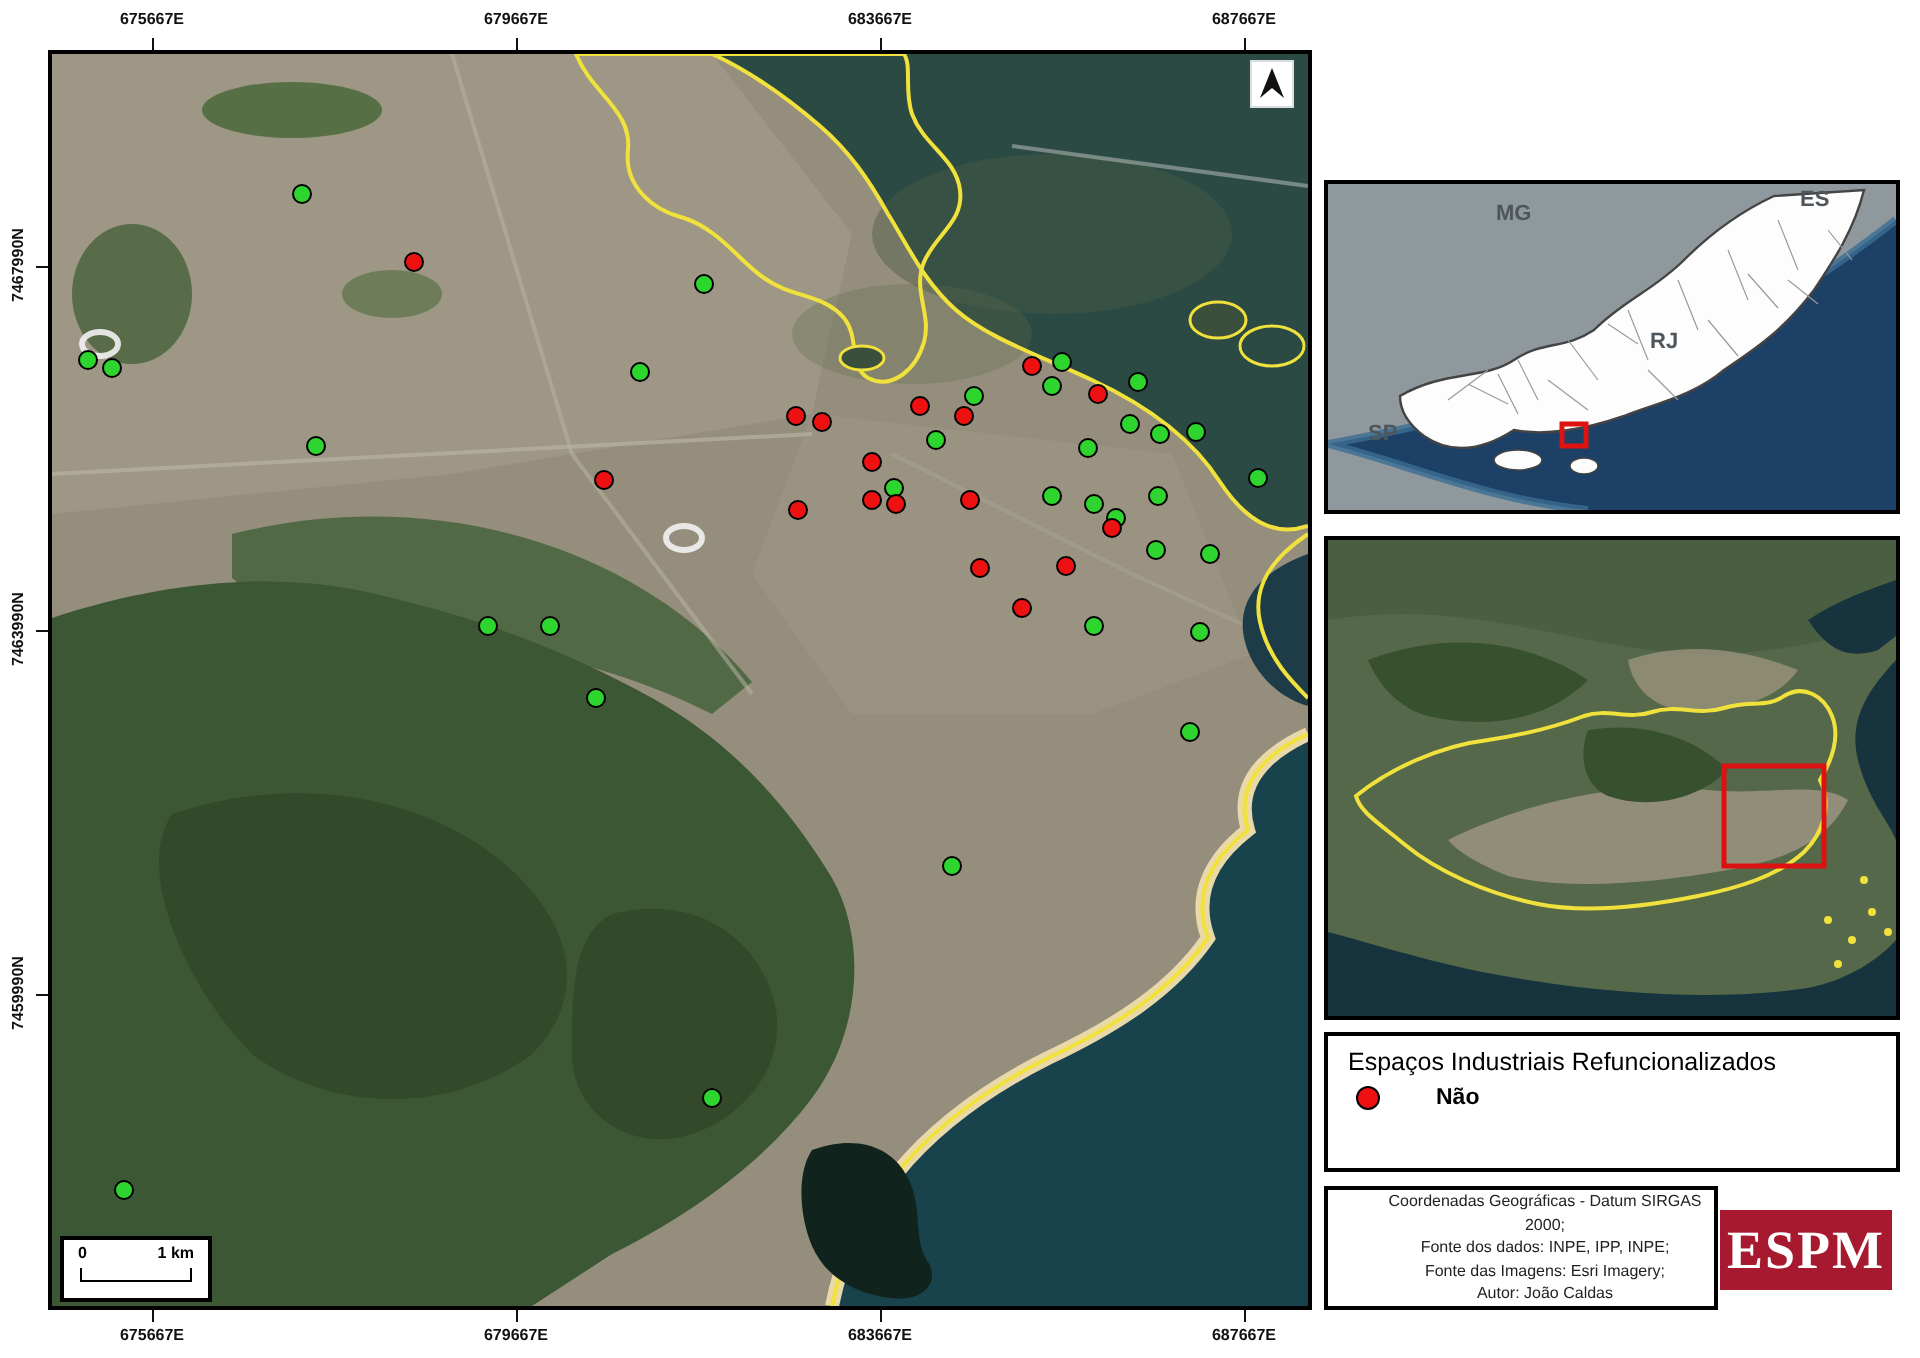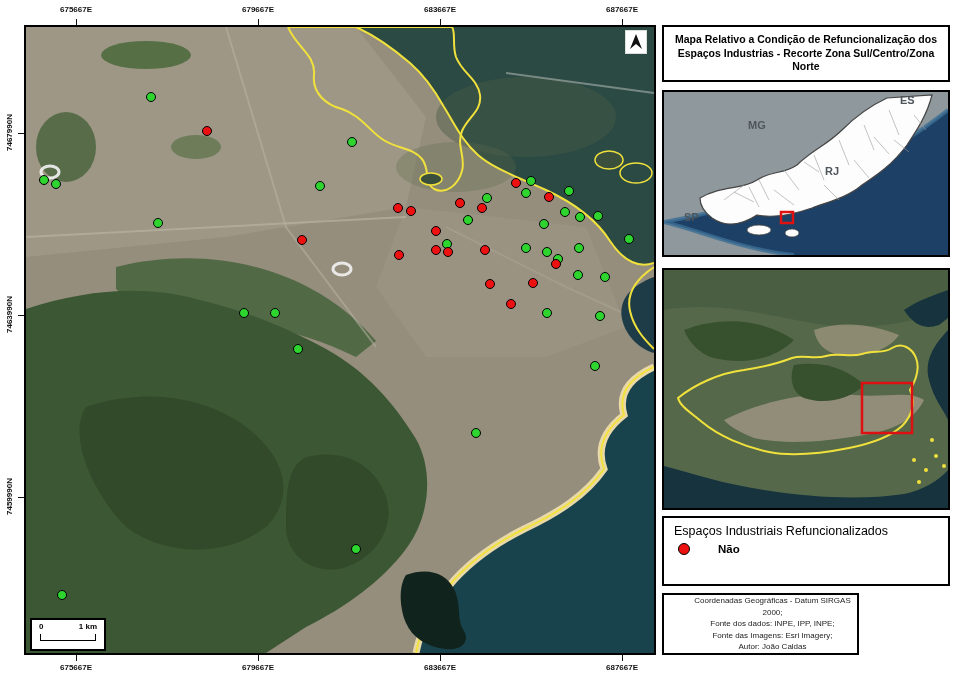--- a/index.html
+++ b/index.html
@@ -138,36 +138,35 @@
   </div>
 
   <div id="scalebar" class="abs">
     <div class="nums">
       <span>0</span>
       <span>1 km</span>
     </div>
     <div class="bar"></div>
   </div>
 
-  <div id="title-box" class="panel">Mapa Relativo a Condição de Refuncionalização dos Espaços Industrias  - Recorte Zona Sul/Centro/Zona Norte</div>
 
   <div id="state-inset" class="panel">
     <svg width="284" height="163" viewBox="0 0 284 163">
       <rect x="0" y="0" width="284" height="163" fill="#8f999d"></rect>
       <path d="M0,130 C40,140 80,158 130,163 L284,163 L284,18 C258,38 238,52 222,58 C188,73 158,93 118,103 C78,113 40,123 0,130 Z" fill="#1d4066"></path>
       <path d="M0,130 C40,140 80,158 130,163 M284,18 C258,38 238,52 222,58 C188,73 158,93 118,103 C78,113 40,123 0,130" stroke="#3b6d94" stroke-width="4" fill="none" opacity="0.8"></path>
       <path d="M36,106 C58,93 78,98 93,88 C108,78 118,83 133,73 C148,58 163,53 178,38 C193,23 208,13 223,6 L268,3 C263,23 253,38 243,53 C228,73 213,83 198,93 C183,106 163,110 148,116 C128,123 108,126 93,123 C73,136 58,133 48,126 C40,120 36,113 36,106 Z" fill="#fdfdfd" stroke="#444" stroke-width="1.2"></path>
       <g stroke="#9a9a9a" stroke-width="0.6">
         <path d="M60,108 L80,93 M95,88 L105,108 M120,78 L135,98 M150,63 L160,88 M175,48 L185,73 M200,33 L210,58 M225,18 L235,43 M110,98 L130,113 M160,93 L175,108 M190,68 L205,86 M230,48 L245,60 M250,23 L262,38 M85,95 L95,115 M140,70 L155,80 M210,45 L225,62 M70,100 L90,110"></path>
       </g>
       <ellipse cx="95" cy="138" rx="12" ry="5" fill="#fdfdfd" stroke="#444" stroke-width="0.8"></ellipse>
       <ellipse cx="128" cy="141" rx="7" ry="4" fill="#fdfdfd" stroke="#444" stroke-width="0.8"></ellipse>
       <rect x="117" y="120" width="12" height="11" fill="none" stroke="#e01111" stroke-width="2.5"></rect>
     </svg>
-    <div class="inset-label" style="left:84px;top:27px;">MG</div>
+    <div class="inset-label" style="left:84px;top:9px;">MG</div>
     <div class="inset-label" style="left:236px;top:2px;">ES</div>
     <div class="inset-label" style="left:20px;top:119px;">SP</div>
     <div class="inset-label" style="left:161px;top:73px;">RJ</div>
   </div>
 
   <div id="muni-inset" class="panel">
     <svg width="284" height="238" viewBox="0 0 284 238">
       <rect x="0" y="0" width="284" height="238" fill="#55684a"></rect>
       <path d="M0,0 L284,0 L284,40 C240,55 200,60 160,55 C110,48 60,30 0,40 Z" fill="#4a5f41"></path>
       <path d="M60,150 C100,130 150,120 190,125 C220,128 245,120 260,130 C250,150 230,160 200,165 C160,172 120,175 90,168 C75,162 65,156 60,150 Z" fill="#9e9481" opacity="0.85"></path>
@@ -199,20 +198,21 @@
   </div>
 
   <div id="credits-box" class="panel">
     <div>Coordenadas Geográficas - Datum SIRGAS</div>
     <div>2000;</div>
     <div>Fonte dos dados: INPE, IPP, INPE;</div>
     <div>Fonte das Imagens: Esri Imagery;</div>
     <div>Autor: João Caldas</div>
   </div>
 
+  <div id="espm-logo" class="abs" style="background: rgb(166, 25, 46);">ESPM</div>
 
 <div class="tickline" style="left: 76px; top: 19px; width: 1px; height: 6px;"></div>
     <div class="ticklabel" style="left: 46px; top: 5px; width: 60px;">675667E</div>
     <div class="tickline" style="left: 258px; top: 19px; width: 1px; height: 6px;"></div>
     <div class="ticklabel" style="left: 228px; top: 5px; width: 60px;">679667E</div>
     <div class="tickline" style="left: 440px; top: 19px; width: 1px; height: 6px;"></div>
     <div class="ticklabel" style="left: 410px; top: 5px; width: 60px;">683667E</div>
     <div class="tickline" style="left: 622px; top: 19px; width: 1px; height: 6px;"></div>
     <div class="ticklabel" style="left: 592px; top: 5px; width: 60px;">687667E</div>
     <div class="tickline" style="left: 76px; top: 655px; width: 1px; height: 6px;"></div>

